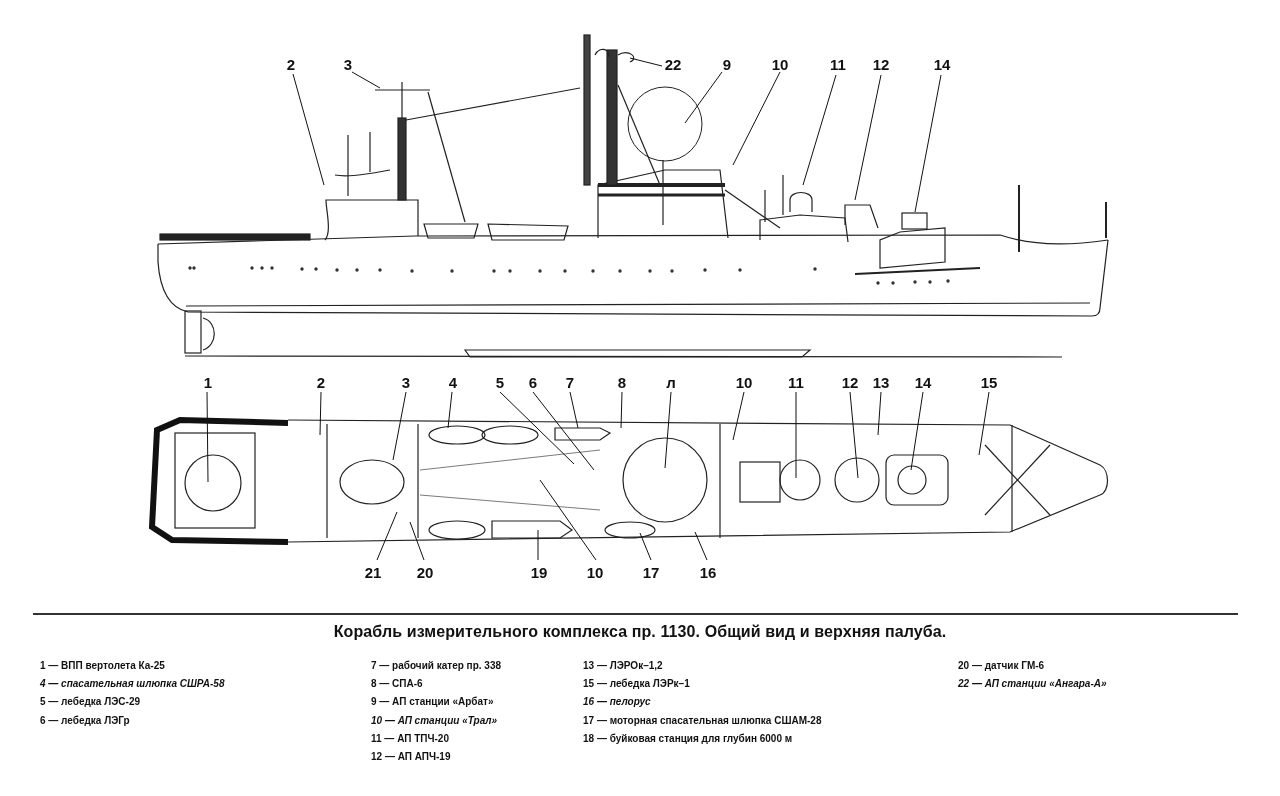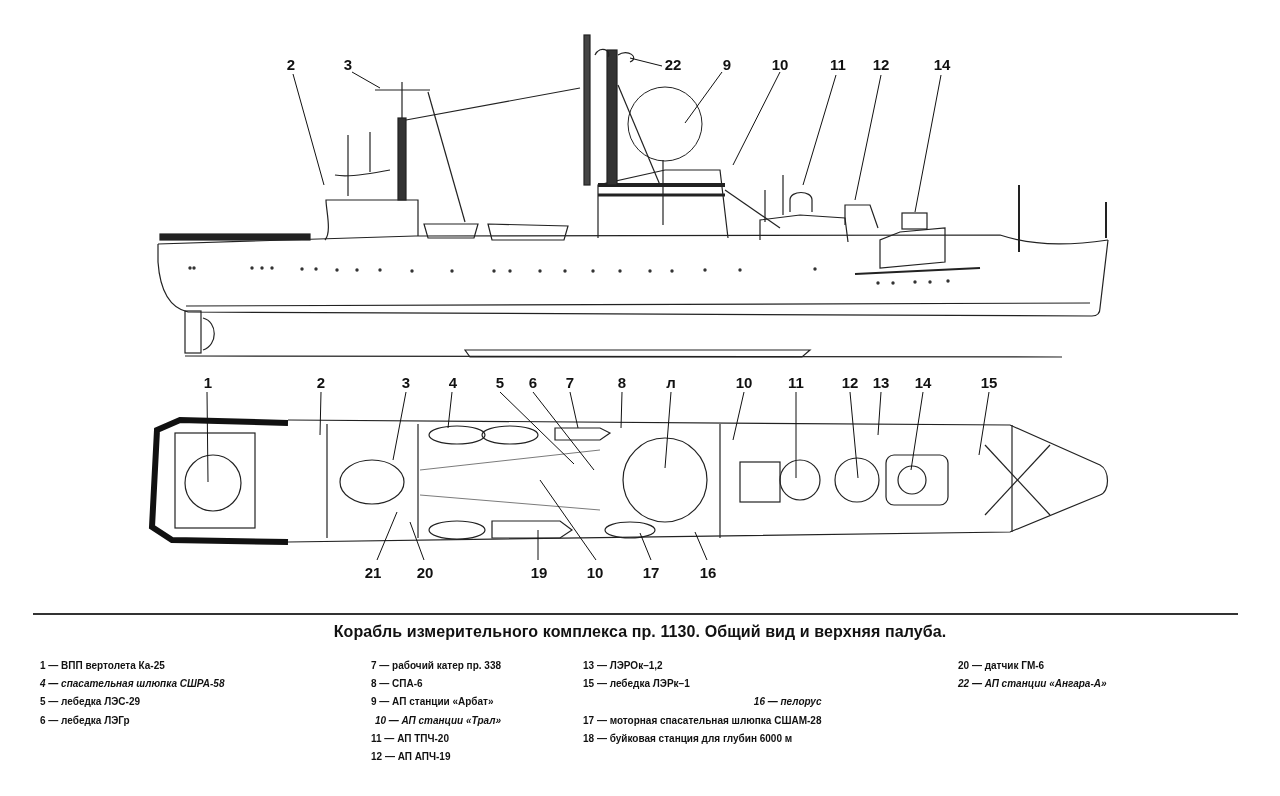--- a/index.html
+++ b/index.html
@@ -5,21 +5,21 @@
   html, body { margin: 0; padding: 0; background: #ffffff; }
   body { width: 1280px; height: 796px; position: relative; overflow: hidden;
          font-family: "Liberation Sans", sans-serif; color: #111; }
   #drawing { position: absolute; left: 0; top: 0; width: 1280px; height: 600px; }
   .callout { font-family: "Liberation Sans", sans-serif; font-weight: bold; font-size: 15px; fill: #111; }
   .rule { position: absolute; left: 33px; top: 613px; width: 1205px; height: 2px; background: #333; }
   .caption { position: absolute; left: 0; top: 623px; width: 1280px; text-align: center;
              font-weight: bold; font-size: 16px; letter-spacing: 0.1px; }
   .legend-col { position: absolute; top: 657px; font-weight: bold; font-size: 10px; line-height: 18.2px; }
   .legend-col .row { white-space: nowrap; }
-  .legend-col .row.it { font-style: italic; text-align: right; }
+  .legend-col .row.it { font-style: italic; }
   #col0 { left: 40px; } #col1 { left: 347px; margin-left: 24px; } #col2 { left: 583px; } #col3 { left: 958px; }
 </style>
 </head>
 <body>
 
 <svg id="drawing" viewBox="0 0 1280 600" xmlns="http://www.w3.org/2000/svg">
   <g fill="none" stroke="#222" stroke-width="1.2">
 
     <path d="M158 244 L158 262 C160 290 170 308 188 312 L1092 316 C1098 316 1100 312 1100 308 L1108 240"></path>
     <line x1="186" y1="306" x2="1090" y2="303"></line>

